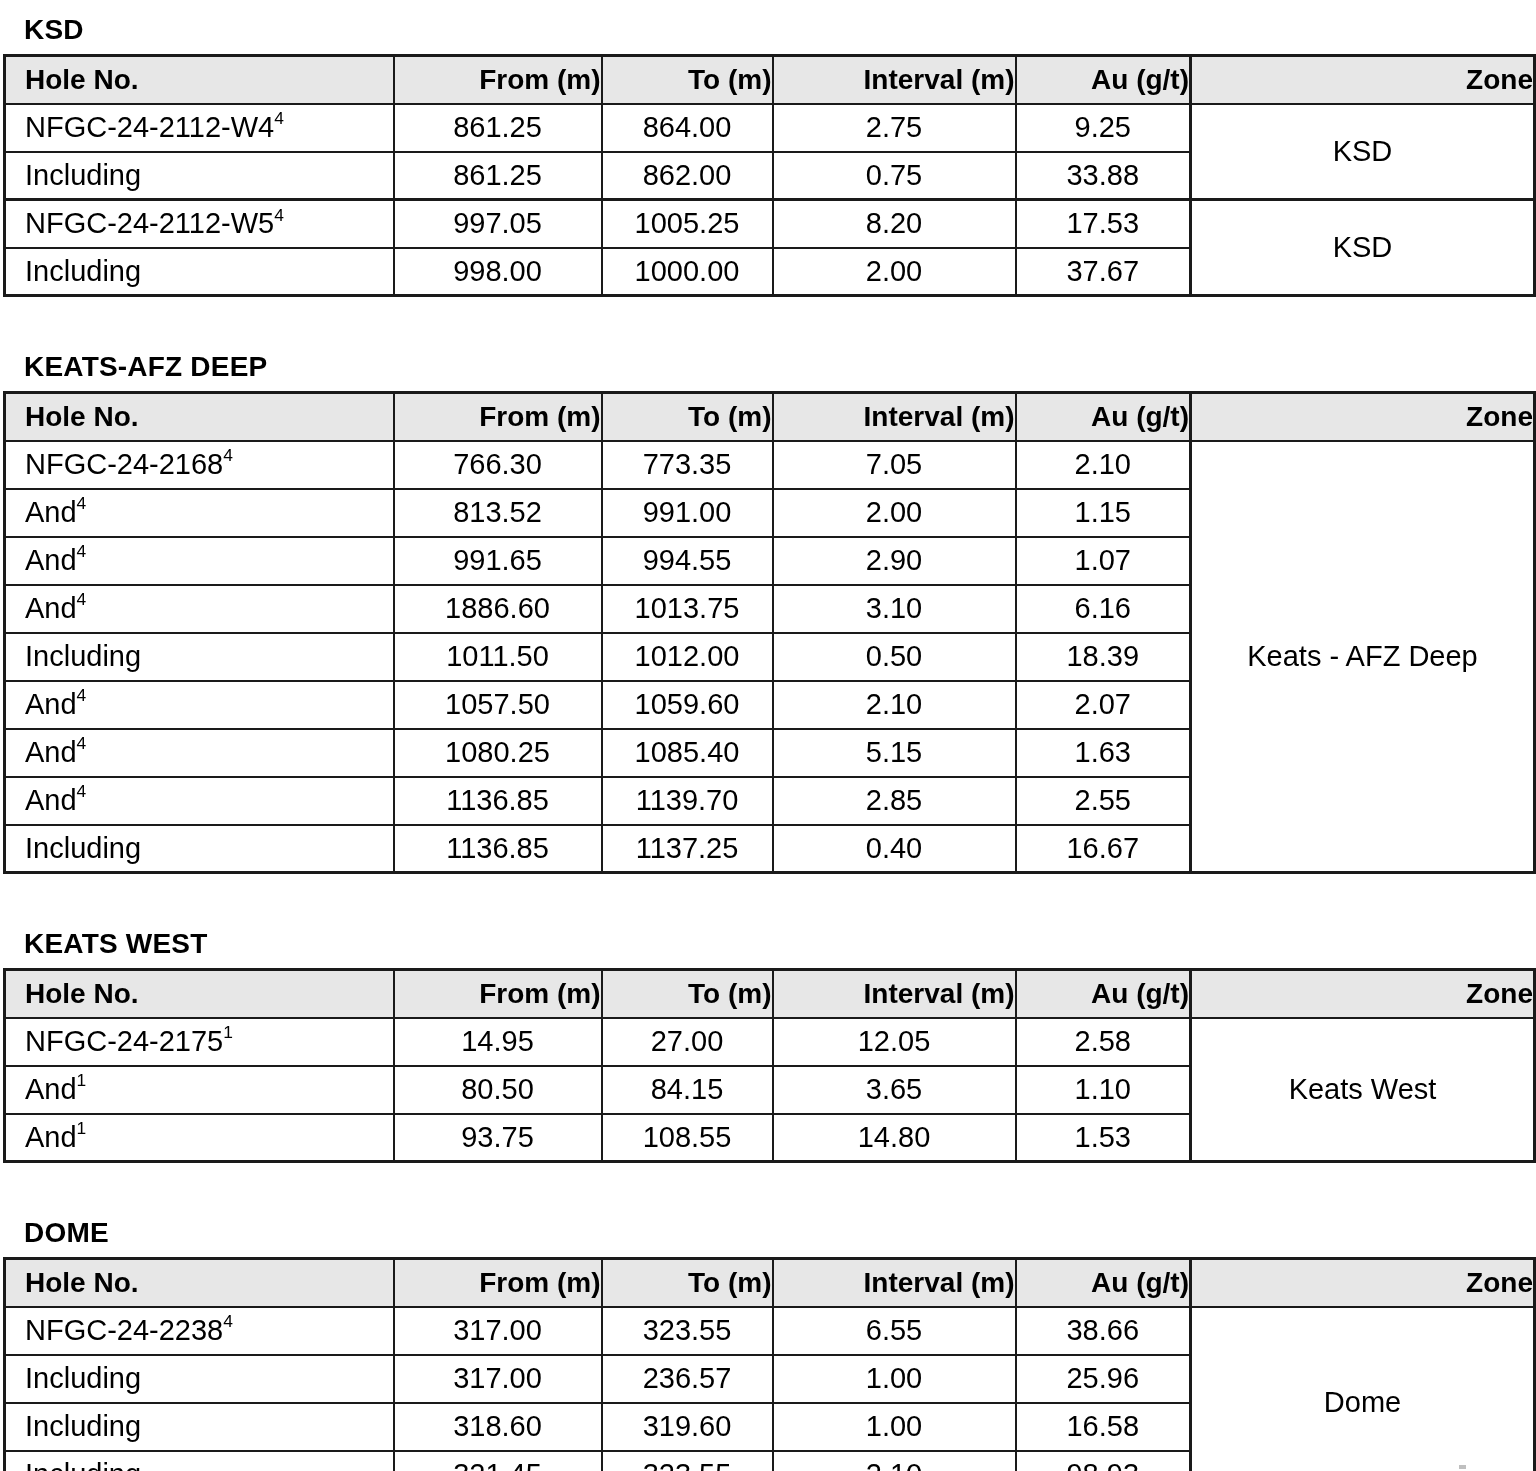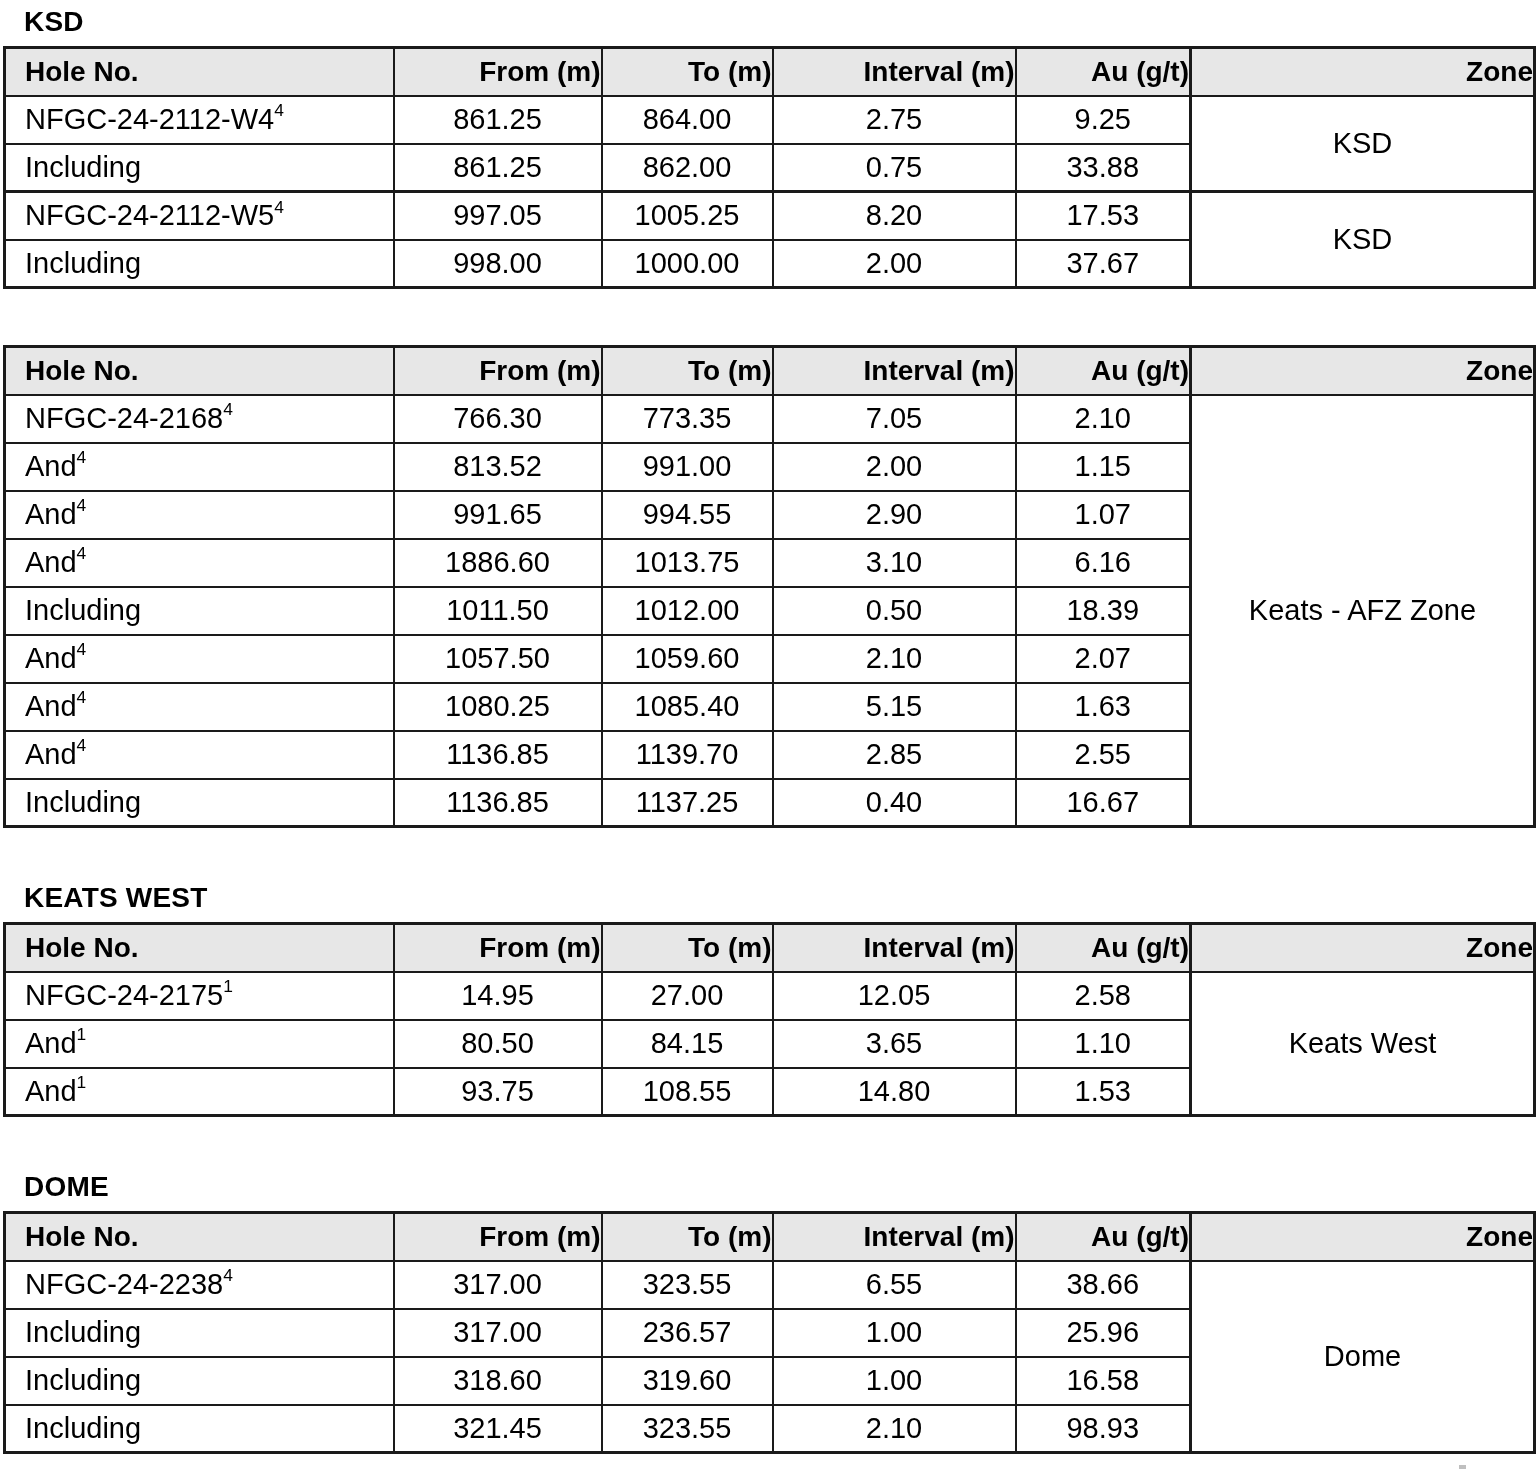--- a/index.html
+++ b/index.html
@@ -16,21 +16,21 @@
     color: var(--text);
     font-family: "Liberation Sans", "DejaVu Sans", sans-serif;
   }
   body {
     width: 1536px;
     height: 1471px;
     position: relative;
     overflow: hidden;
   }
   .page { padding: 4px 3px 0 3px; }
-  section { margin: 4px 0 56px 0; }
+  section { margin: 12px 0 56px 0; }
   section:last-child { margin-bottom: 0; }
   .section-title {
     font-size: 28px;
     font-weight: bold;
     line-height: 1;
     margin: 0 0 10px 0;
     padding-left: 21px;
     letter-spacing: 0.2px;
   }
   table {
@@ -132,20 +132,21 @@
             <td class="cell-hole"><span>Including</span></td>
             <td class="cell-num">998.00</td>
             <td class="cell-num">1000.00</td>
             <td class="cell-num">2.00</td>
             <td class="cell-num">37.67</td>
           </tr>
         </tbody>
       </table>
     </section>
     <section>
+      <h2 class="section-title">KEATS-AFZ DEEP</h2>
       <table>
         <colgroup>
           <col style="width: 389px;">
           <col style="width: 208px;">
           <col style="width: 171px;">
           <col style="width: 243px;">
           <col style="width: 175px;">
           <col style="width: 344px;">
         </colgroup>
         <thead>
@@ -158,21 +159,21 @@
             <th class="col-zone">Zone</th>
           </tr>
         </thead>
         <tbody>
           <tr>
             <td class="cell-hole"><span>NFGC-24-2168</span><sup>4</sup></td>
             <td class="cell-num">766.30</td>
             <td class="cell-num">773.35</td>
             <td class="cell-num">7.05</td>
             <td class="cell-num">2.10</td>
-            <td class="cell-zone" rowspan="9">Keats - AFZ Zone</td>
+            <td class="cell-zone" rowspan="9">Keats - AFZ Deep</td>
           </tr>
           <tr>
             <td class="cell-hole"><span>And</span><sup>4</sup></td>
             <td class="cell-num">813.52</td>
             <td class="cell-num">991.00</td>
             <td class="cell-num">2.00</td>
             <td class="cell-num">1.15</td>
           </tr>
           <tr>
             <td class="cell-hole"><span>And</span><sup>4</sup></td>

